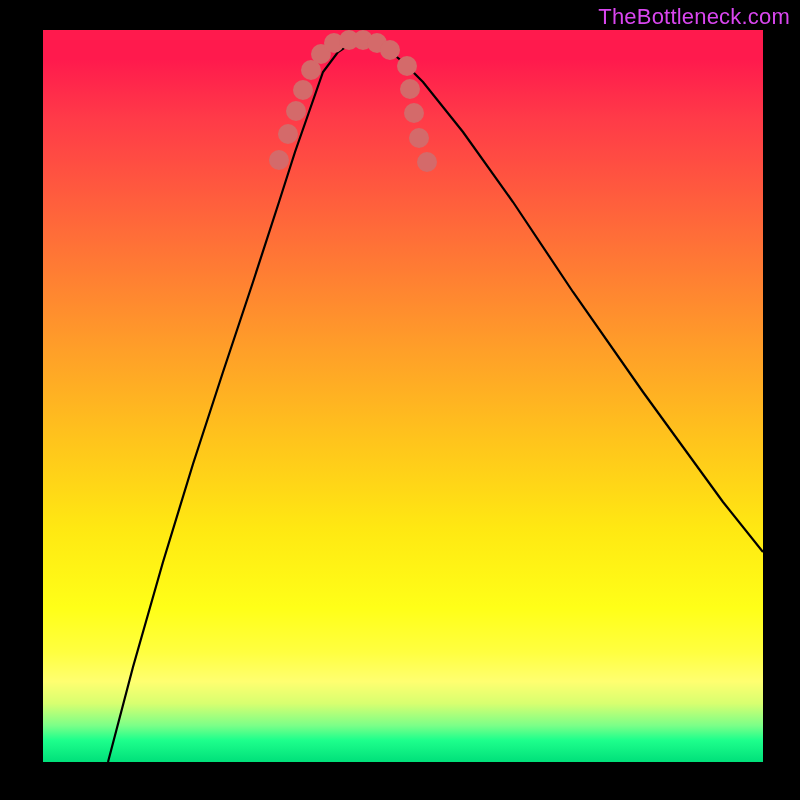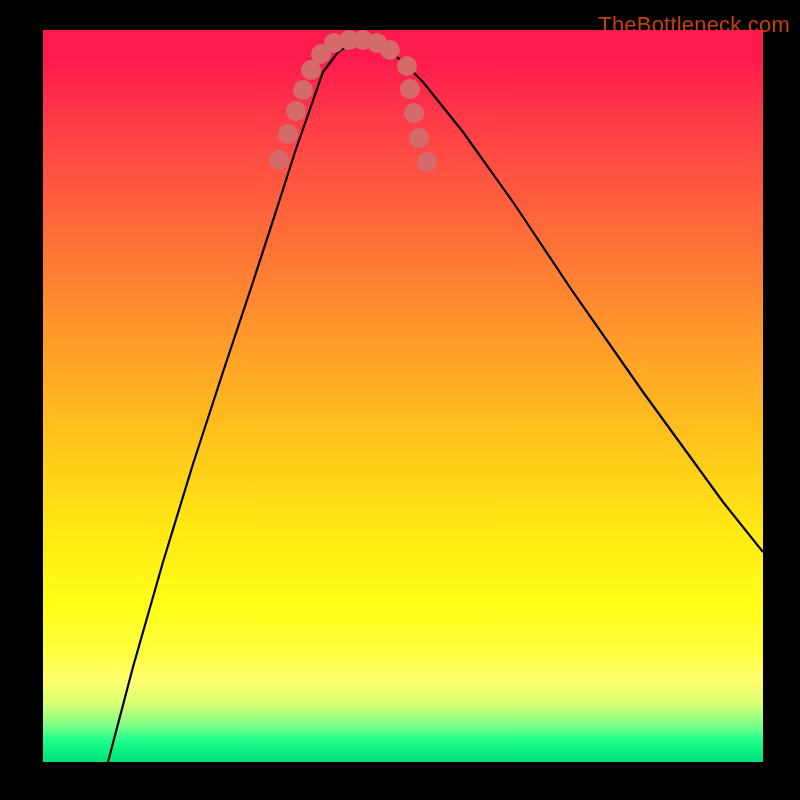--- a/index.html
+++ b/index.html
@@ -45,23 +45,23 @@
   svg.curve {
     position: absolute;
     left: 0;
     top: 0;
     width: 720px;
     height: 732px;
     pointer-events: none;
   }
   .watermark {
     position: absolute;
-    top: 12px;
+    top: 4px;
     right: 10px;
-    color: #c2410c;
+    color: #d946ef;
     font-size: 22px;
     font-weight: 400;
     letter-spacing: 0.2px;
   }
 </style>
 </head>
 <body>
 
 <div class="stage">
   <div class="watermark">TheBottleneck.com</div>

